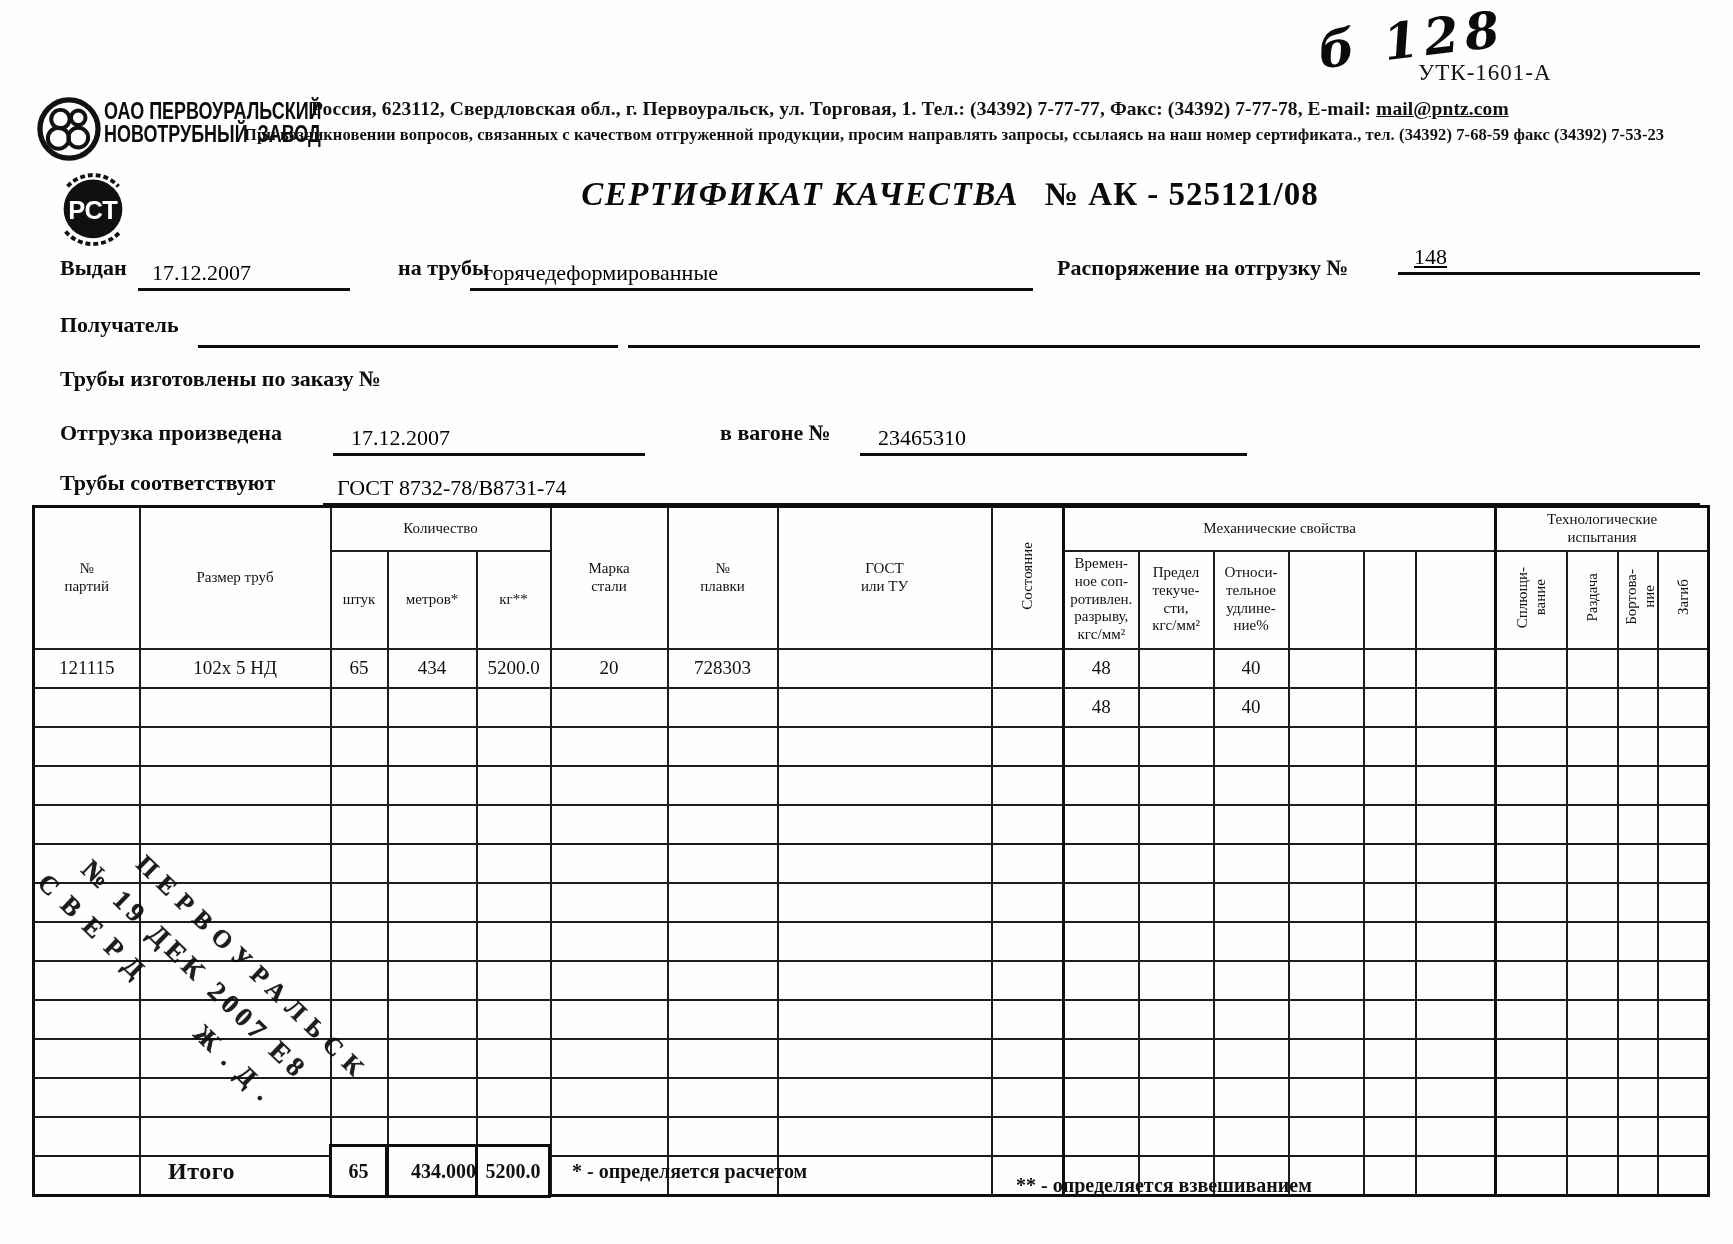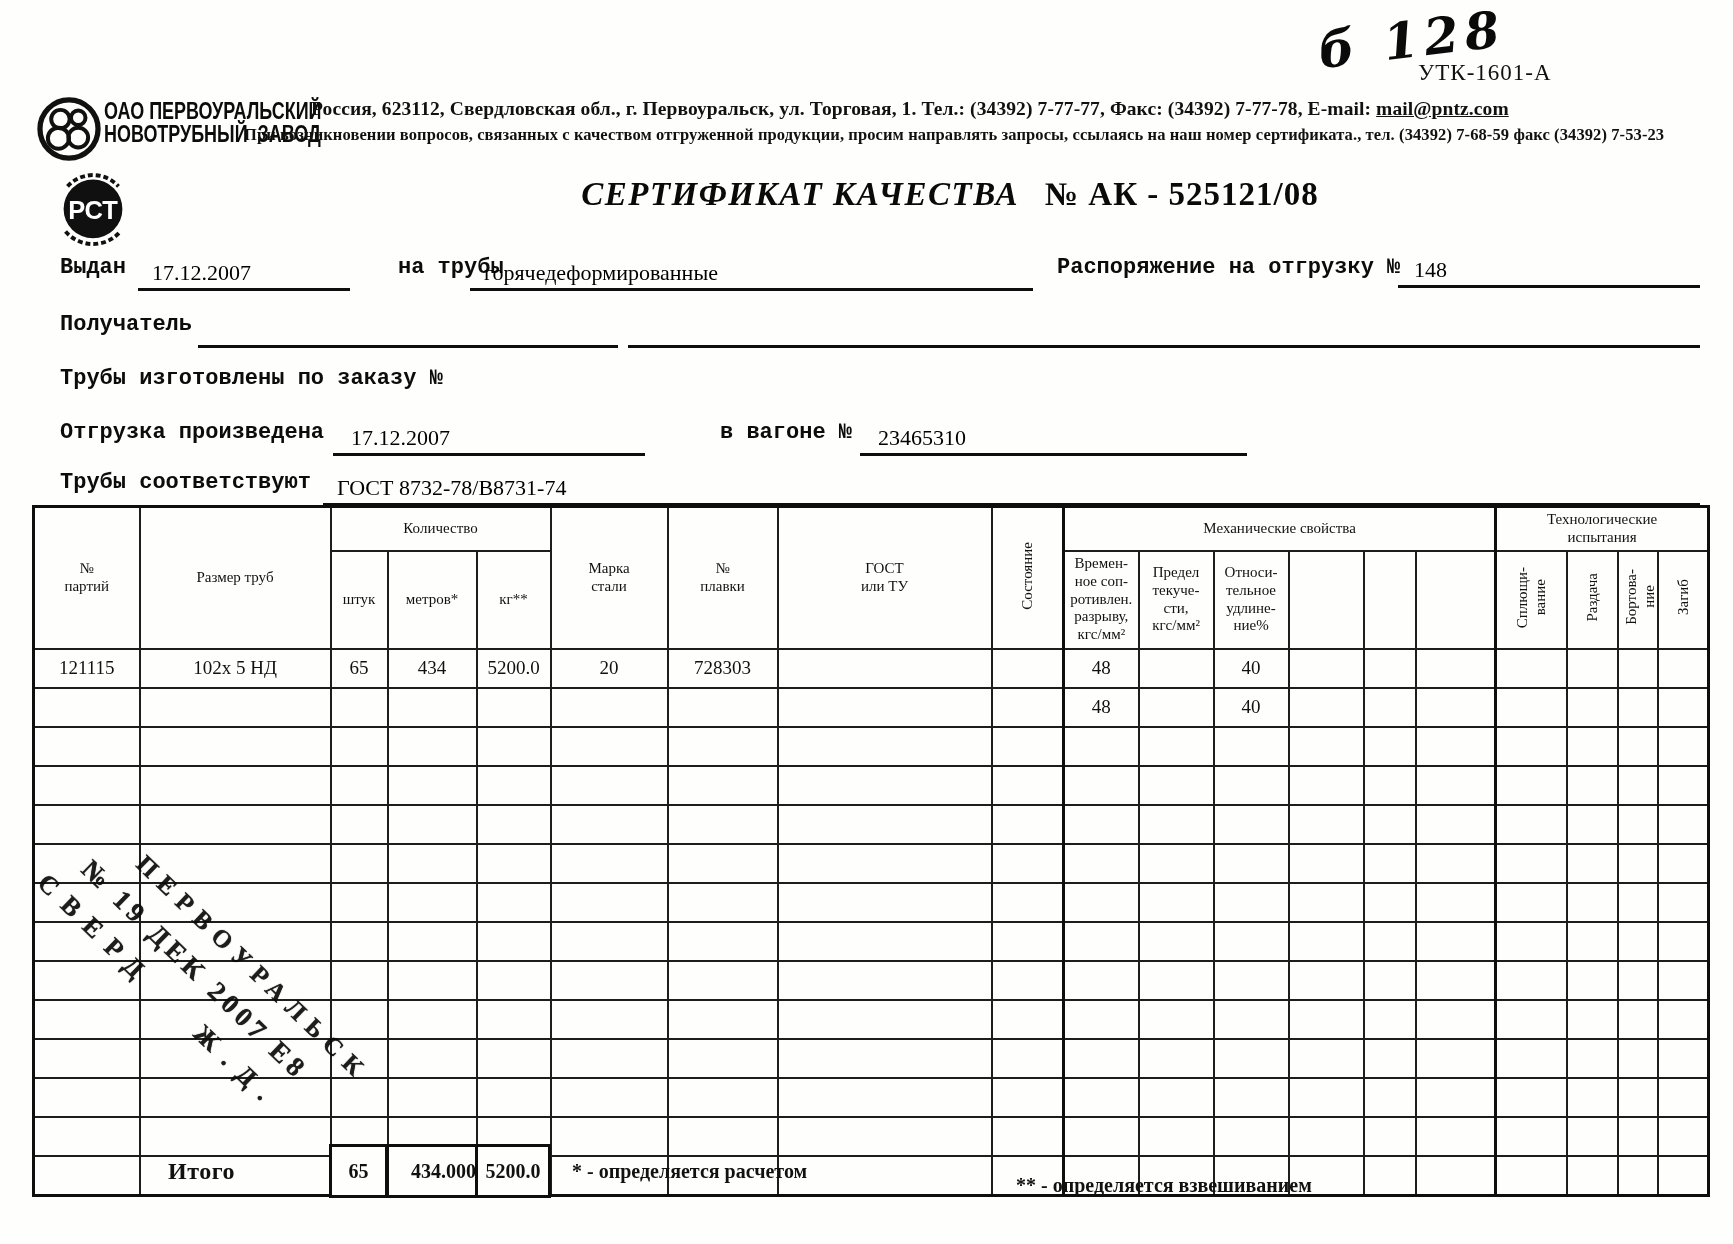--- a/index.html
+++ b/index.html
@@ -28,21 +28,21 @@
   .addr1{left:288px;top:98px;font-weight:700;font-size:19.5px;white-space:nowrap;letter-spacing:.1px;margin-left:23px;}
   .addr1 .email{text-decoration:underline;}
   .addr2{left:244px;top:125px;font-weight:700;font-size:16.5px;white-space:nowrap;letter-spacing:.1px;}
   .rst{left:44px;top:158px;width:98px;height:98px;}
 
   .doc-title{left:430px;top:176px;width:1040px;text-align:center;font-weight:700;font-size:33px;white-space:nowrap;color:#0a0a0a;}
   .doc-title .t-it{font-style:italic;letter-spacing:1.5px;margin-right:26px;}
   .doc-title .t-no{letter-spacing:1px;}
 
   
-  .flabel{position:absolute;font-weight:700;font-size:22px;white-space:nowrap;color:#0c0c0c;font-family:Liberation Mono, monospace;}
+  .flabel{position:absolute;font-weight:700;font-size:22px;white-space:nowrap;color:#0c0c0c;}
   .uline{
     position:absolute;box-sizing:border-box;height:38px;
     border-bottom:3px solid #0e0e0e;
     font-size:22px;display:flex;align-items:flex-end;padding-bottom:2px;white-space:nowrap;color:#000000;
   }
 
   
   .cert-table{
     position:absolute;left:32px;top:505px;width:1675px;
     border-collapse:collapse;table-layout:fixed;
@@ -120,21 +120,21 @@
 
   <div class="abs doc-title">
     <span class="t-it">СЕРТИФИКАТ КАЧЕСТВА</span><span class="t-no">№  АК - 525121/08</span>
   </div>
 
   <div class="flabel" style="left:60px;top:255px;">Выдан</div>
   <div class="uline" style="left:138px;top:253px;width:212px;padding-left:14px;">17.12.2007</div>
   <div class="flabel" style="left:398px;top:255px;">на трубы</div>
   <div class="uline" style="left:470px;top:253px;width:563px;padding-left:14px;">горячедеформированные</div>
   <div class="flabel" style="left:1057px;top:255px;">Распоряжение на отгрузку №</div>
-  <div class="uline" style="left:1398px;top:250px;width:302px;padding-left:16px;">148</div>
+  <div class="uline" style="left:1398px;top:237px;width:302px;padding-left:16px;text-decoration:underline;">148</div>
 
   <div class="flabel" style="left:60px;top:312px;">Получатель</div>
   <div class="uline" style="left:198px;top:310px;width:420px;padding-left:14px;"></div>
   <div class="uline" style="left:628px;top:310px;width:1072px;"></div>
 
   <div class="flabel" style="left:60px;top:366px;">Трубы изготовлены по заказу №</div>
 
   <div class="flabel" style="left:60px;top:420px;">Отгрузка произведена</div>
   <div class="uline" style="left:333px;top:418px;width:312px;padding-left:18px;">17.12.2007</div>
   <div class="flabel" style="left:720px;top:420px;">в вагоне №</div>

